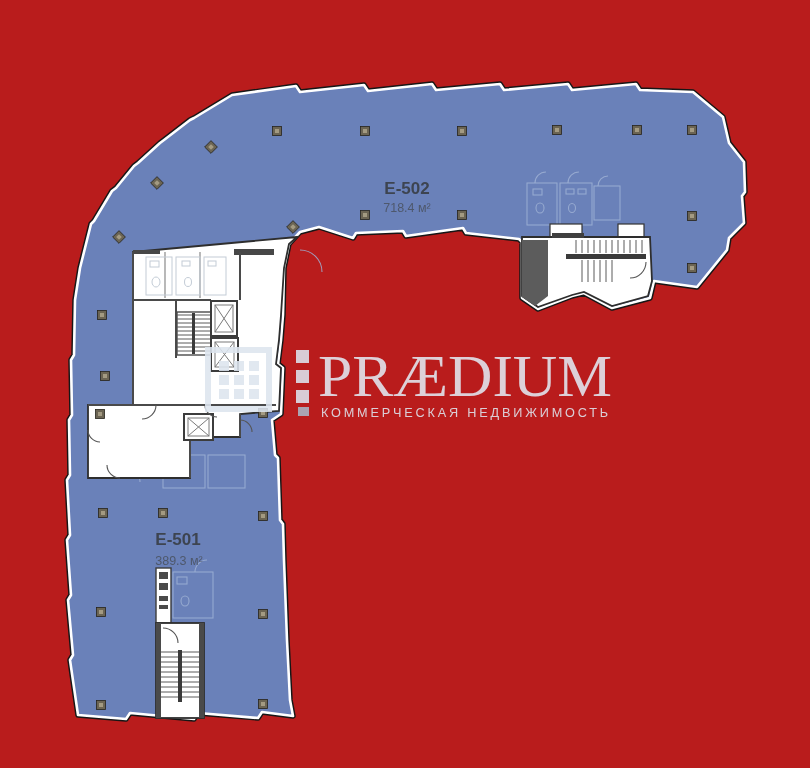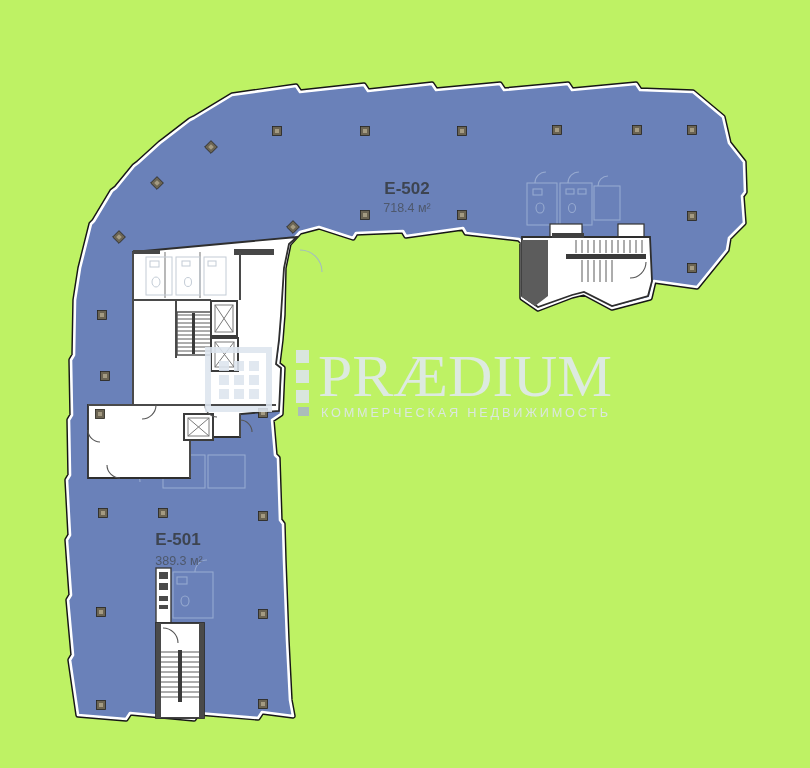--- a/index.html
+++ b/index.html
@@ -1,16 +1,16 @@
 <!DOCTYPE html>
 <html><head>
 <meta charset="utf-8">
 <style>
   html,body{margin:0;padding:0;background:#ffffff;}
-  .stage{position:relative;width:810px;height:768px;background:#bef264;overflow:hidden;
+  .stage{position:relative;width:810px;height:768px;background:#b91c1c;overflow:hidden;
          font-family:"Liberation Sans",sans-serif;}
   svg{display:block;}
   .unit-id{font-family:"Liberation Sans",sans-serif;font-size:17px;font-weight:bold;fill:#3d4450;}
   .unit-area{font-family:"Liberation Sans",sans-serif;font-size:12.5px;fill:#4e586c;}
   .brand{font-family:"Liberation Serif",serif;font-size:60px;fill:#e2e9f2;}
   .tagline{font-family:"Liberation Sans",sans-serif;font-size:13.5px;letter-spacing:3px;fill:#dfe6ef;}
   .ghost{stroke:#9db0d4;stroke-width:1.1;fill:none;opacity:.85;}
   .ghost-w{stroke:#c3ccd6;stroke-width:1;fill:none;}
   .wall{stroke:#4a4a4a;stroke-width:2;fill:none;}
   .wall-lt{stroke:#8a8a8a;stroke-width:1.2;fill:none;}

